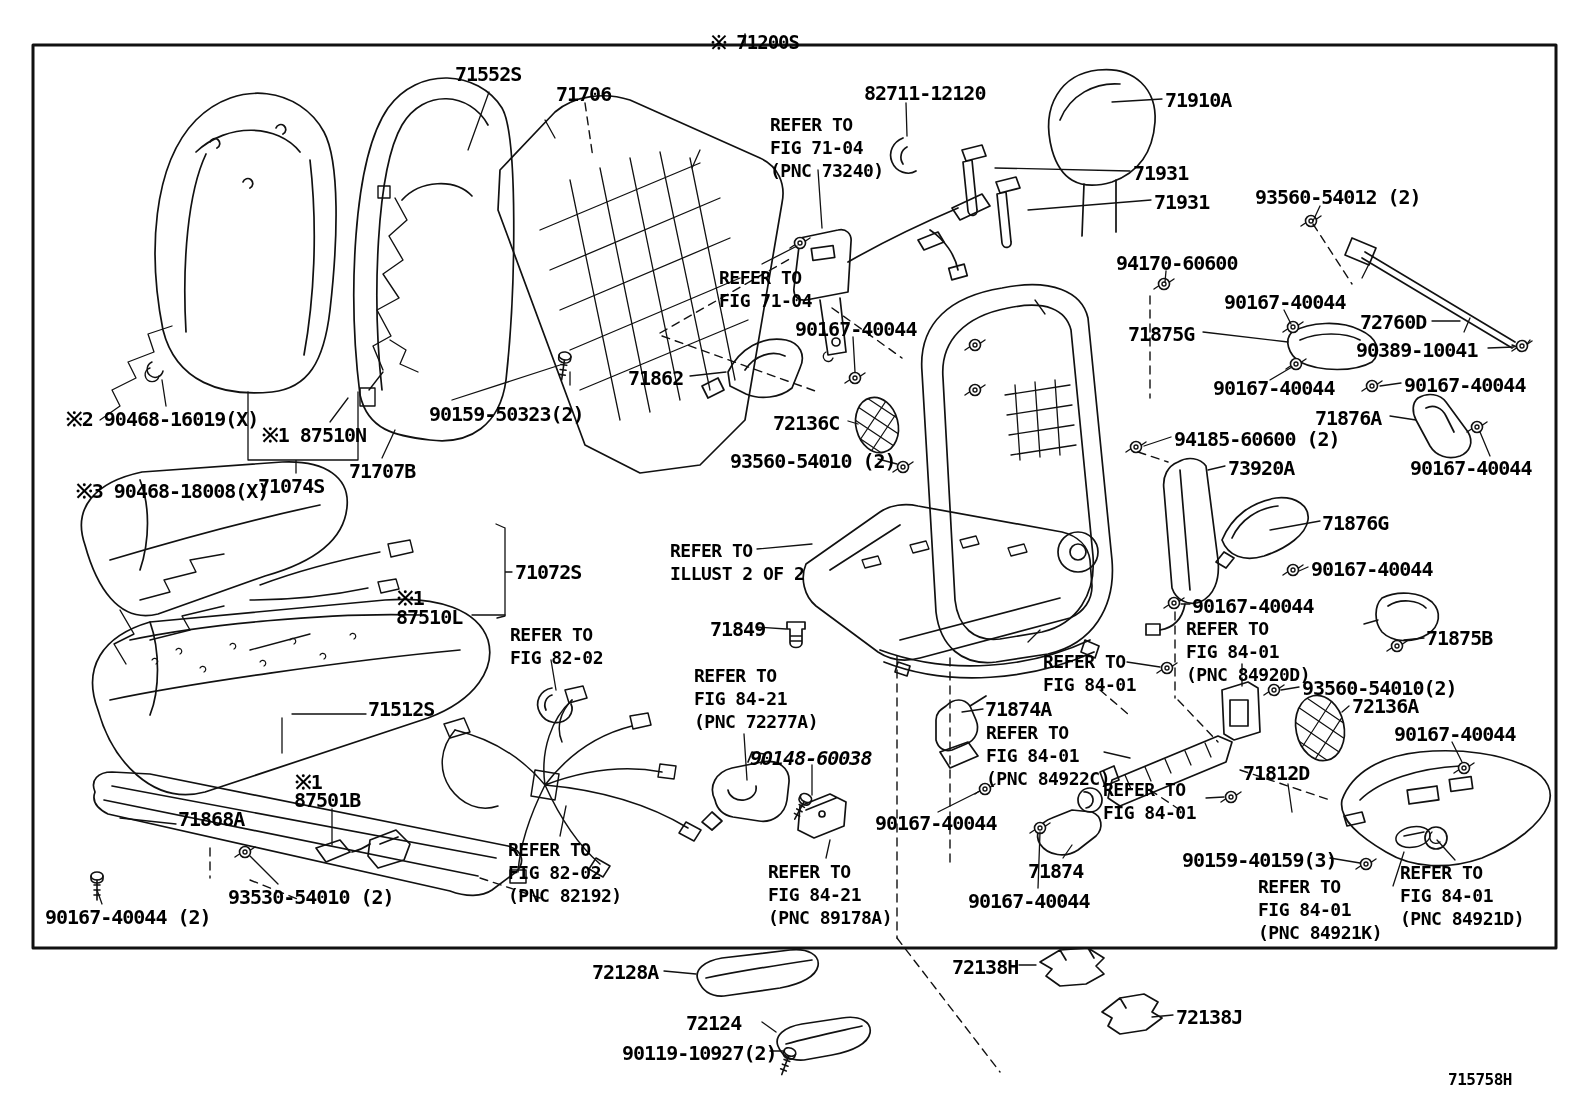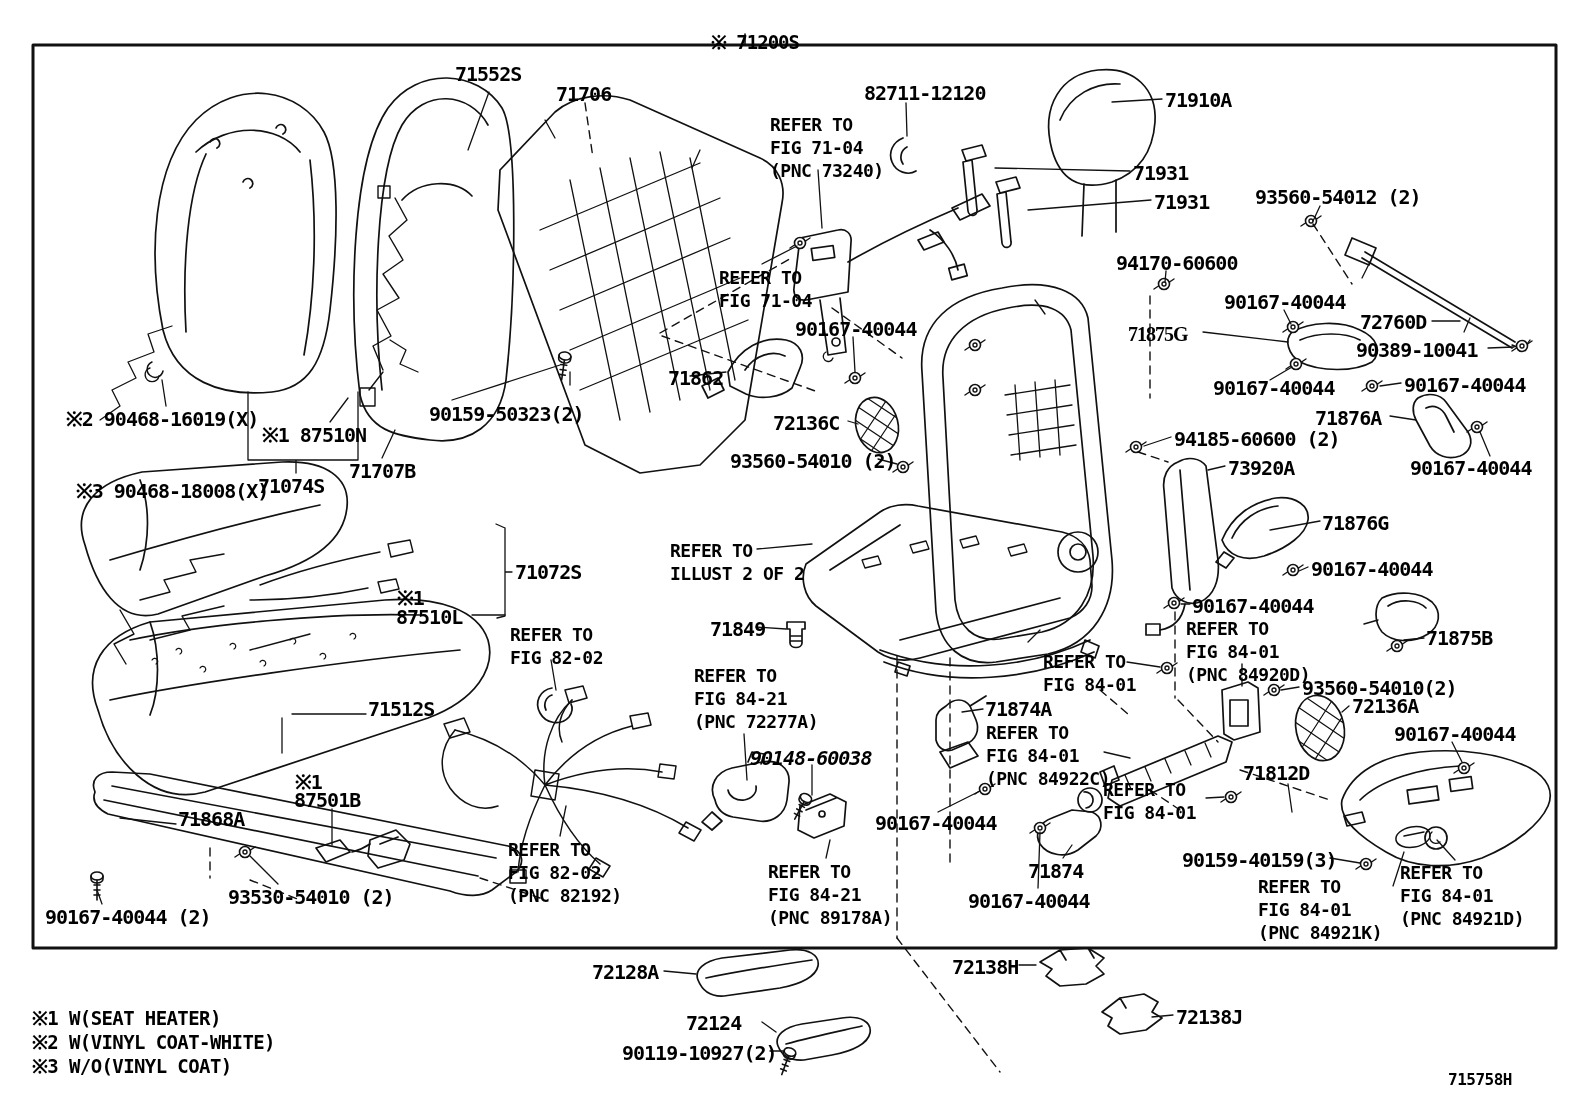--- a/index.html
+++ b/index.html
@@ -436,21 +436,21 @@
 FIG 71-04
 (PNC 73240)</div>
       <div class="label lg" style="left: 1165px; top: 89px;">71910A</div>
       <div class="label lg" style="left: 1133px; top: 162px;">71931</div>
       <div class="label lg" style="left: 1154px; top: 191px;">71931</div>
       <div class="label lg" style="left: 1255px; top: 186px;">93560-54012 (2)</div>
       <div class="label md" style="left: 719px; top: 266px;">REFER TO
 FIG 71-04</div>
       <div class="label lg" style="left: 1116px; top: 252px;">94170-60600</div>
       <div class="label lg" style="left: 1224px; top: 291px;">90167-40044</div>
-      <div class="label lg" style="left: 1128px; top: 323px; font-family: Liberation Serif, serif;">71875G</div>
+      <div class="label lg" style="left: 1128px; top: 323px;">71875G</div>
       <div class="label lg" style="left: 1360px; top: 311px;">72760D</div>
       <div class="label lg" style="left: 1356px; top: 339px;">90389-10041</div>
       <div class="label lg" style="left: 1213px; top: 377px;">90167-40044</div>
       <div class="label lg" style="left: 1404px; top: 374px;">90167-40044</div>
       <div class="label lg" style="left: 1315px; top: 407px;">71876A</div>
       <div class="label lg" style="left: 1174px; top: 428px;">94185-60600 (2)</div>
       <div class="label lg" style="left: 1228px; top: 457px;">73920A</div>
       <div class="label lg" style="left: 1410px; top: 457px;">90167-40044</div>
       <div class="label lg" style="left: 1322px; top: 512px; text-align: center;">71876G</div>
       <div class="label lg" style="left: 1311px; top: 558px;">90167-40044</div>
@@ -475,21 +475,21 @@
       <div class="label lg" style="left: 985px; top: 698px;">71874A</div>
       <div class="label md" style="left: 986px; top: 721px;">REFER TO
 FIG 84-01
 (PNC 84922C)</div>
       <div class="label md" style="left: 1103px; top: 778px;">REFER TO
 FIG 84-01</div>
       <div class="label lg" style="left: 875px; top: 812px;">90167-40044</div>
       <div class="label lg" style="left: 1028px; top: 860px;">71874</div>
       <div class="label lg" style="left: 968px; top: 890px;">90167-40044</div>
       <div class="label lg" style="left: 795px; top: 318px;">90167-40044</div>
-      <div class="label lg" style="left: 628px; top: 367px; margin-left: 40px;">71862</div>
+      <div class="label lg" style="left: 628px; top: 367px;">71862</div>
       <div class="label lg" style="left: 773px; top: 412px;">72136C</div>
       <div class="label lg" style="left: 730px; top: 450px;">93560-54010 (2)</div>
       <div class="label md" style="left: 670px; top: 539px;">REFER TO
 ILLUST 2 OF 2</div>
       <div class="label lg" style="left: 515px; top: 561px;">71072S</div>
       <div class="label lg" style="left: 397px; top: 587px;">※1</div>
       <div class="label lg" style="left: 396px; top: 606px;">87510L</div>
       <div class="label md" style="left: 510px; top: 623px;">REFER TO
 FIG 82-02</div>
       <div class="label lg" style="left: 710px; top: 618px;">71849</div>
@@ -515,19 +515,14 @@
       <div class="label lg" style="left: 952px; top: 956px;">72138H</div>
       <div class="label lg" style="left: 1176px; top: 1006px;">72138J</div>
       <div class="label lg" style="left: 66px; top: 408px;">※2 90468-16019(X)</div>
       <div class="label lg" style="left: 76px; top: 432px; margin-top: 48px;">※3 90468-18008(X)</div>
       <div class="label lg" style="left: 262px; top: 424px;">※1 87510N</div>
       <div class="label lg" style="left: 429px; top: 403px;">90159-50323(2)</div>
       <div class="label lg" style="left: 258px; top: 475px;">71074S</div>
       <div class="label lg" style="left: 349px; top: 460px;">71707B</div>
     </div>
 
-  <div class="variants">
-      <div class="note-line">※1 W(SEAT HEATER)</div>
-      <div class="note-line">※2 W(VINYL COAT-WHITE)</div>
-      <div class="note-line">※3 W/O(VINYL COAT)</div>
-    </div>
   <div class="footer-num">715758H</div>
 </div>
 
 </body></html>

